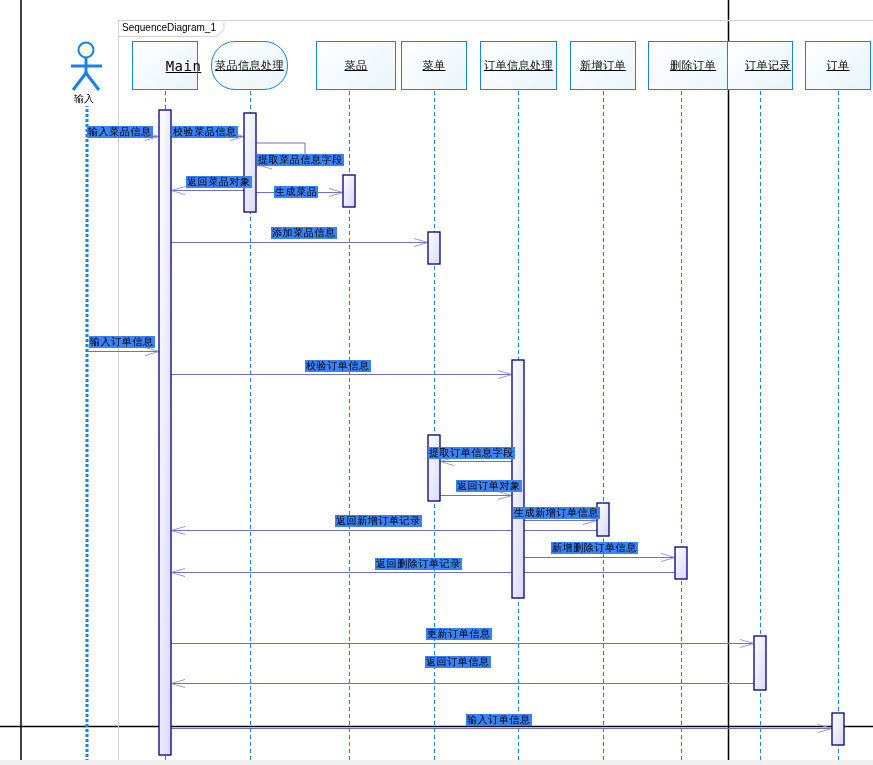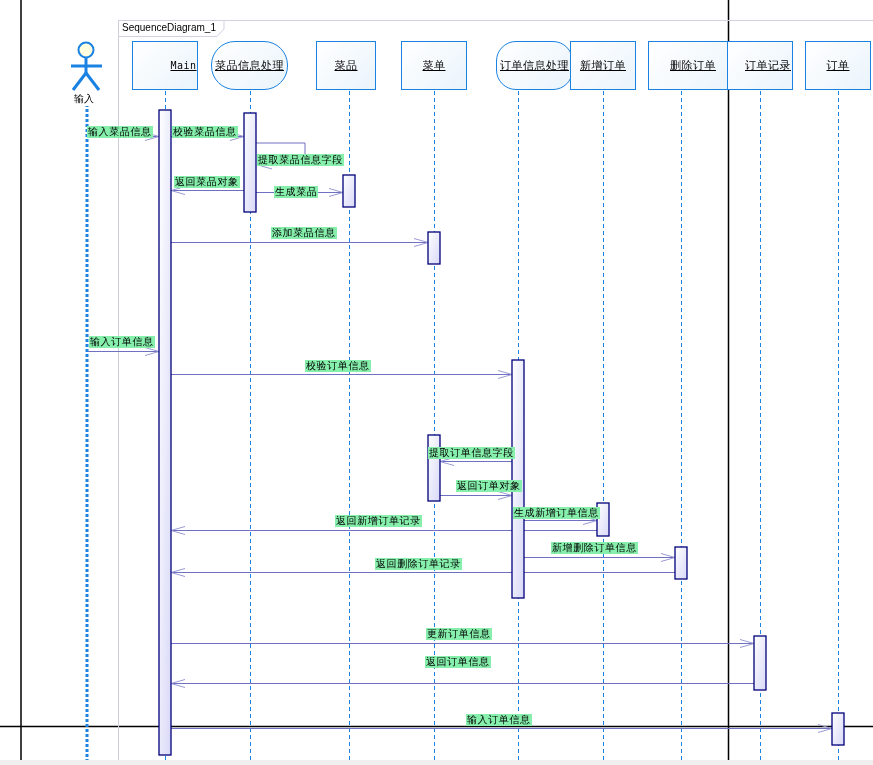--- a/index.html
+++ b/index.html
@@ -6,22 +6,22 @@
   body { width:873px; height:765px; background:#ffffff; position:relative; overflow:hidden;
          font-family:"DejaVu Sans", sans-serif; }
   #canvas { position:absolute; left:0; top:0; width:873px; height:765px; }
   .bottom-bar { position:absolute; left:0; top:760px; width:873px; height:5px; background:#f0f0f0; }
   .frame-tab { position:absolute; left:118px; top:20px; height:16px; padding:0 4px;
                font-family:Liberation Sans, sans-serif; font-size:10px; line-height:16px; color:#000; }
   .ll-box { position:absolute; top:41px; height:49px; border:1.5px solid #1a82e2;
             background:linear-gradient(135deg,#ffffff 0%, #eaf4fc 100%);
             display:flex; align-items:center; justify-content:center; box-sizing:border-box; }
   .ll-box span { font-size:11px; text-decoration:underline; color:#000; white-space:nowrap; letter-spacing:0.5px; }
-  .ll-box span.mono { font-family:"DejaVu Sans Mono", monospace; font-size:10px;margin-left:37px; }
-  .msg-label { position:absolute; font-size:10px; color:#000; background:#86efac; white-space:nowrap; line-height:12px; padding:0 1px; letter-spacing:0.6px; }
+  .ll-box span.mono { font-family:"DejaVu Sans Mono", monospace; font-size:14px;margin-left:37px; }
+  .msg-label { position:absolute; font-size:10px; color:#000; background:#3b82f6; white-space:nowrap; line-height:12px; padding:0 1px; letter-spacing:0.6px; }
   .actor-label { position:absolute; font-size:10px; color:#000; left:74px; top:92px; background:#fff; }
 </style>
 </head>
 <body>
 
 <svg id="canvas" width="873" height="765" viewBox="0 0 873 765">
     <defs>
       <linearGradient id="actGrad" x1="0" y1="0" x2="1" y2="1">
         <stop offset="0" stop-color="#ffffff"></stop>
         <stop offset="1" stop-color="#d8d8f8"></stop>
@@ -145,47 +145,47 @@
 <div class="frame-tab">SequenceDiagram_1</div>
 <div class="actor-label">输入</div>
 
 <div id="boxes-layer">
     <div class="ll-box" style="left: 132px; width: 66px;">
       <span class="mono">Main</span>
     </div>
     <div class="ll-box" style="left: 211px; width: 77px; border-radius: 24px;">
       <span>菜品信息处理</span>
     </div>
-    <div class="ll-box" style="left: 316px; width: 60px;">
+    <div class="ll-box" style="left: 316px; width: 80px;">
       <span>菜品</span>
     </div>
     <div class="ll-box" style="left: 401px; width: 66px;">
       <span>菜单</span>
     </div>
-    <div class="ll-box" style="left: 496px; width: 77px; border-radius: 20px;">
+    <div class="ll-box" style="left: 480px; width: 77px;">
       <span>订单信息处理</span>
     </div>
     <div class="ll-box" style="left: 570px; width: 66px;">
       <span>新增订单</span>
     </div>
     <div class="ll-box" style="left: 648px; width: 90px;">
       <span>删除订单</span>
     </div>
     <div class="ll-box" style="left: 727px; width: 66px; padding-left: 16px;">
       <span>订单记录</span>
     </div>
     <div class="ll-box" style="left: 805px; width: 66px;">
       <span>订单</span>
     </div>
   </div>
 <div id="labels-layer">
     <div class="msg-label" style="left: 87px; top: 126px;">输入菜品信息</div>
     <div class="msg-label" style="left: 172px; top: 126px;">校验菜品信息</div>
     <div class="msg-label" style="left: 257px; top: 154px;">提取菜品信息字段</div>
-    <div class="msg-label" style="left: 174px; top: 176px;">返回菜品对象</div>
+    <div class="msg-label" style="left: 186px; top: 176px;">返回菜品对象</div>
     <div class="msg-label" style="left: 274px; top: 186px;">生成菜品</div>
     <div class="msg-label" style="left: 263px; top: 227px; margin-left: 8px;">添加菜品信息</div>
     <div class="msg-label" style="left: 89px; top: 336px;">输入订单信息</div>
     <div class="msg-label" style="left: 305px; top: 360px;">校验订单信息</div>
     <div class="msg-label" style="left: 428px; top: 447px;">提取订单信息字段</div>
     <div class="msg-label" style="left: 456px; top: 480px;">返回订单对象</div>
     <div class="msg-label" style="left: 513px; top: 507px;">生成新增订单信息</div>
     <div class="msg-label" style="left: 335px; top: 515px;">返回新增订单记录</div>
     <div class="msg-label" style="left: 551px; top: 542px;">新增删除订单信息</div>
     <div class="msg-label" style="left: 375px; top: 558px;">返回删除订单记录</div>

